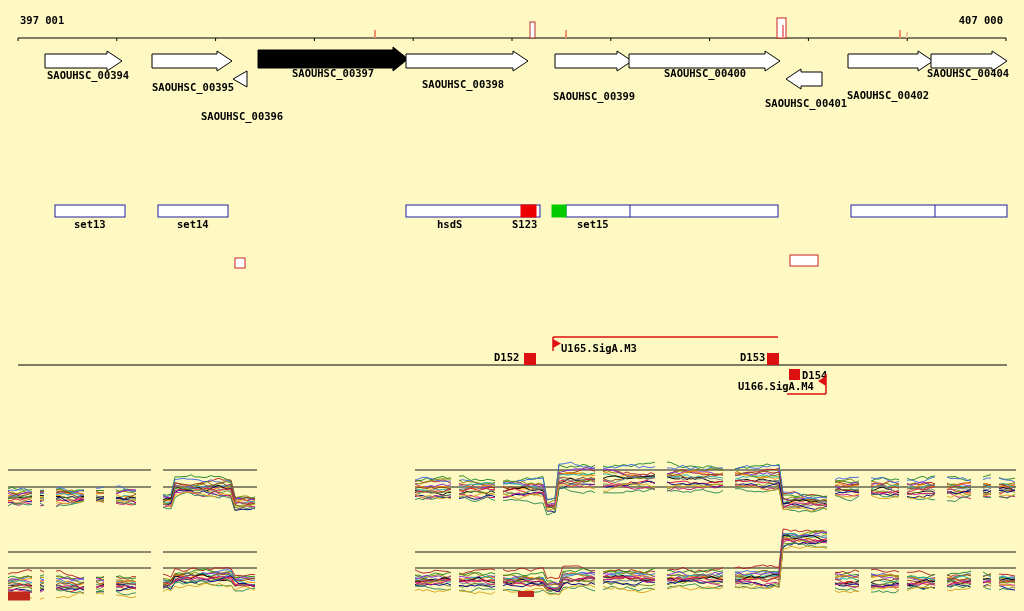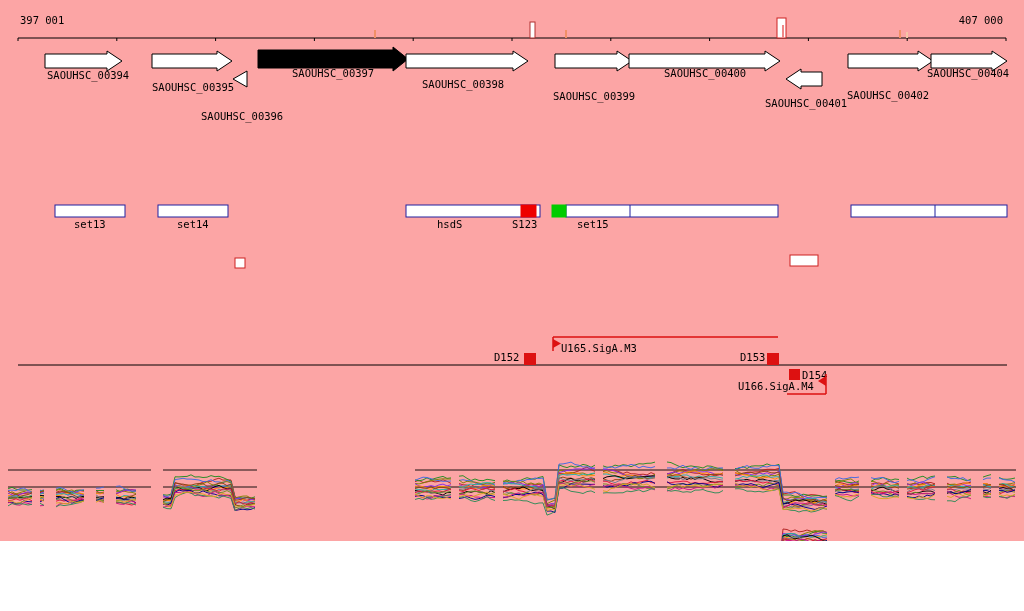--- a/index.html
+++ b/index.html
@@ -1,16 +1,16 @@
 <!DOCTYPE html>
 <html><head>
 <meta charset="utf-8">
 <style>
   html,body { margin:0; padding:0; background:#ffffff; }
-  #canvas { position:relative; width:1024px; height:541px; background:#fca5a5; overflow:hidden; }
+  #canvas { position:relative; width:1024px; height:611px; background:#fef9c3; overflow:hidden;font-weight:bold; }
   svg { display:block; }
   svg text { font-family:"DejaVu Sans Mono","Liberation Mono",monospace; }
 </style>
 </head>
 <body>
 
 <div id="canvas">
   <svg id="scene" width="1024" height="611" viewBox="0 0 1024 611">
       <text x="20" y="24" font-size="10.5" fill="#000000">397 001</text>
       <text x="1003" y="24" font-size="10.5" fill="#000000" text-anchor="end">407 000</text>

